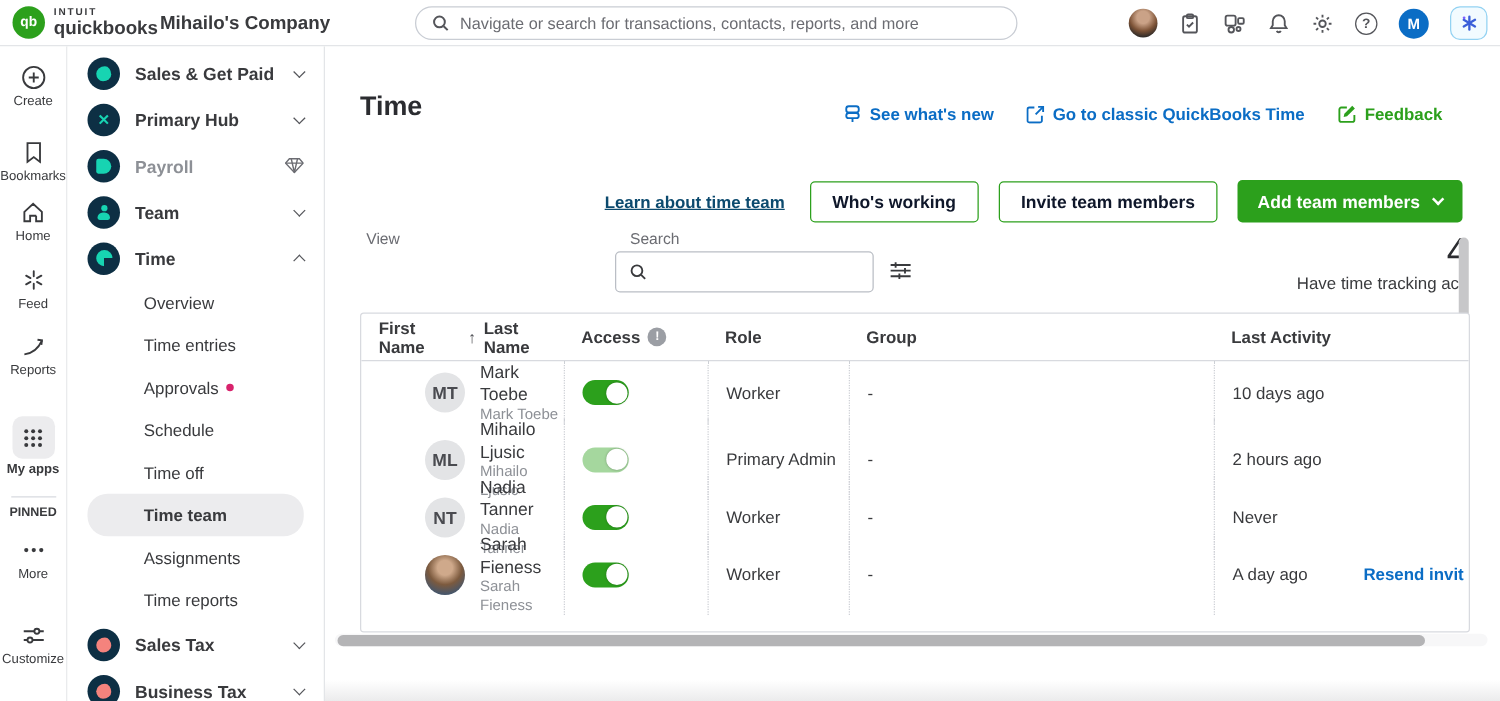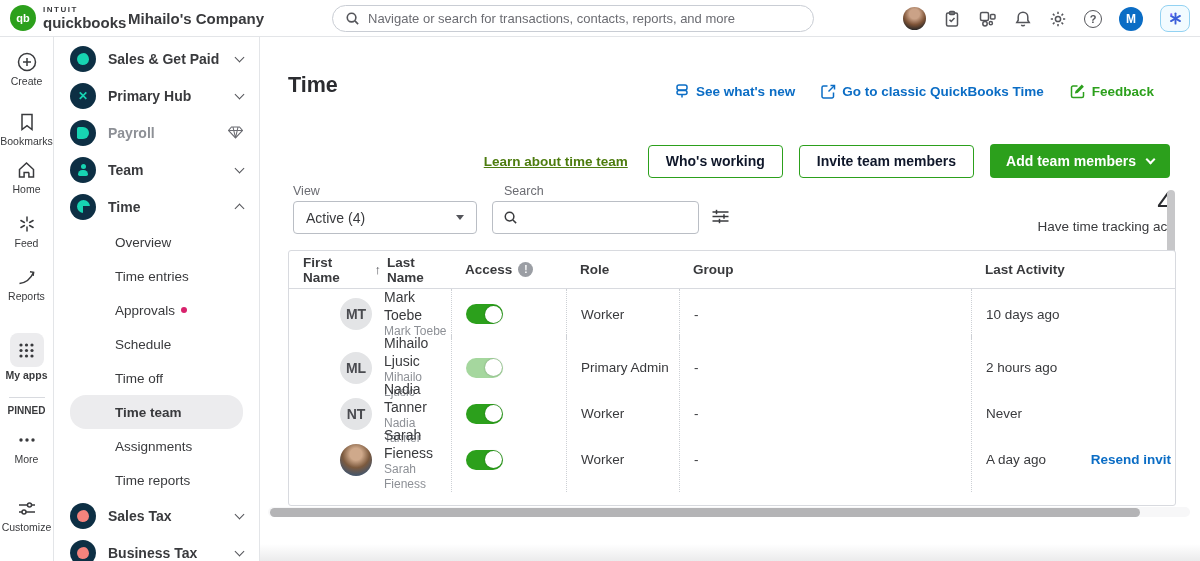--- a/index.html
+++ b/index.html
@@ -73,21 +73,21 @@
   .pink-dot { width:6px; height:6px; border-radius:50%; background:#d8226c; margin-left:6px; }
 
   
   .main { position:absolute; left:260px; top:37px; right:0; bottom:0; background:#fff; }
   .page-title { position:absolute; left:28px; top:36px; font-size:21.5px; font-weight:700; color:#2b2c30; }
   .header-links { position:absolute; top:46px; right:46px; display:flex; gap:26px; align-items:center;
     font-size:13.5px; font-weight:700; }
   .hlink { display:flex; align-items:center; gap:6px; cursor:pointer; }
   .blue { color:#0b6dc5; } .green { color:#2ca01c; }
   .actions-row { position:absolute; top:107px; right:30px; display:flex; align-items:center; gap:16px; height:34px; }
-  .learn-link { color:#4d7c0f; font-size:13.5px; font-weight:600; text-decoration:underline; margin-right:4px; cursor:pointer; }
+  .learn-link { color:#0c4a6e; font-size:13.5px; font-weight:600; text-decoration:underline; margin-right:4px; cursor:pointer; }
   .btn-outline { height:33px; padding:0 17px; border:1.5px solid #2ca01c; border-radius:4px; background:#fff;
     color:#0f172a; font-size:14px; font-weight:700; font-family:"Liberation Sans",sans-serif; cursor:pointer; }
   .btn-primary { height:34px; padding:0 16px; border:none; border-radius:4px; background:#2ca01c; color:#fff;
     font-size:14px; font-weight:700; font-family:"Liberation Sans",sans-serif; cursor:pointer;
     display:flex; align-items:center; gap:11px; }
   .chev-white { width:7px; height:7px; border-right:2px solid #fff; border-bottom:2px solid #fff;
     transform:rotate(45deg); margin-top:-3px; }
   .fld-label { position:absolute; font-size:12.5px; color:#6b6c72; }
   .view-select { position:absolute; left:33px; top:164px; width:184px; height:33px; border:1px solid #babec5;
     border-radius:4px; display:flex; align-items:center; padding:0 12px; font-size:14px; cursor:pointer; background:#fff; }
@@ -417,24 +417,20 @@
     <span class="learn-link">Learn about time team</span>
     <button class="btn-outline">Who's working</button>
     <button class="btn-outline">Invite team members</button>
     <button class="btn-primary">
       <span>Add team members</span>
       <span class="chev-white"></span>
     </button>
   </div>
 
   <div class="fld-label" style="left:33px; top:147px">View</div>
-  <div class="view-select">
-    <span>Active (4)</span>
-    <span class="caret-dn"></span>
-  </div>
 
   <div class="fld-label" style="left:244px; top:147px">Search</div>
   <div class="search-box">
     <span>
       <svg width="15" height="15" viewBox="0 0 16 16" fill="none" stroke="#393a3d" stroke-width="1.6">
         <circle cx="7" cy="7" r="4.6"></circle>
           <line x1="10.6" y1="10.6" x2="14" y2="14"></line>
         </svg>
     </span>
     <input style="">

